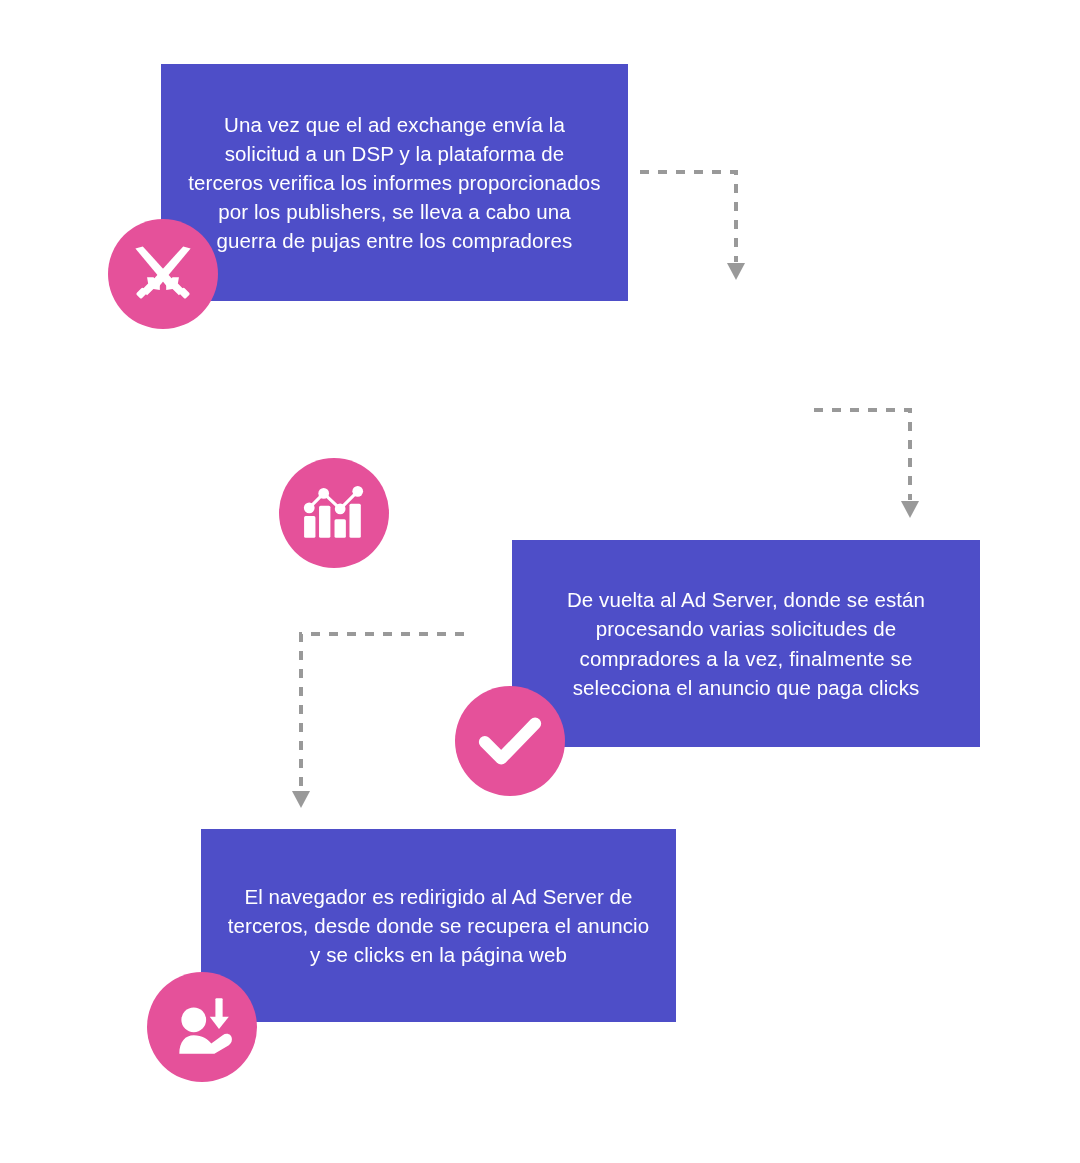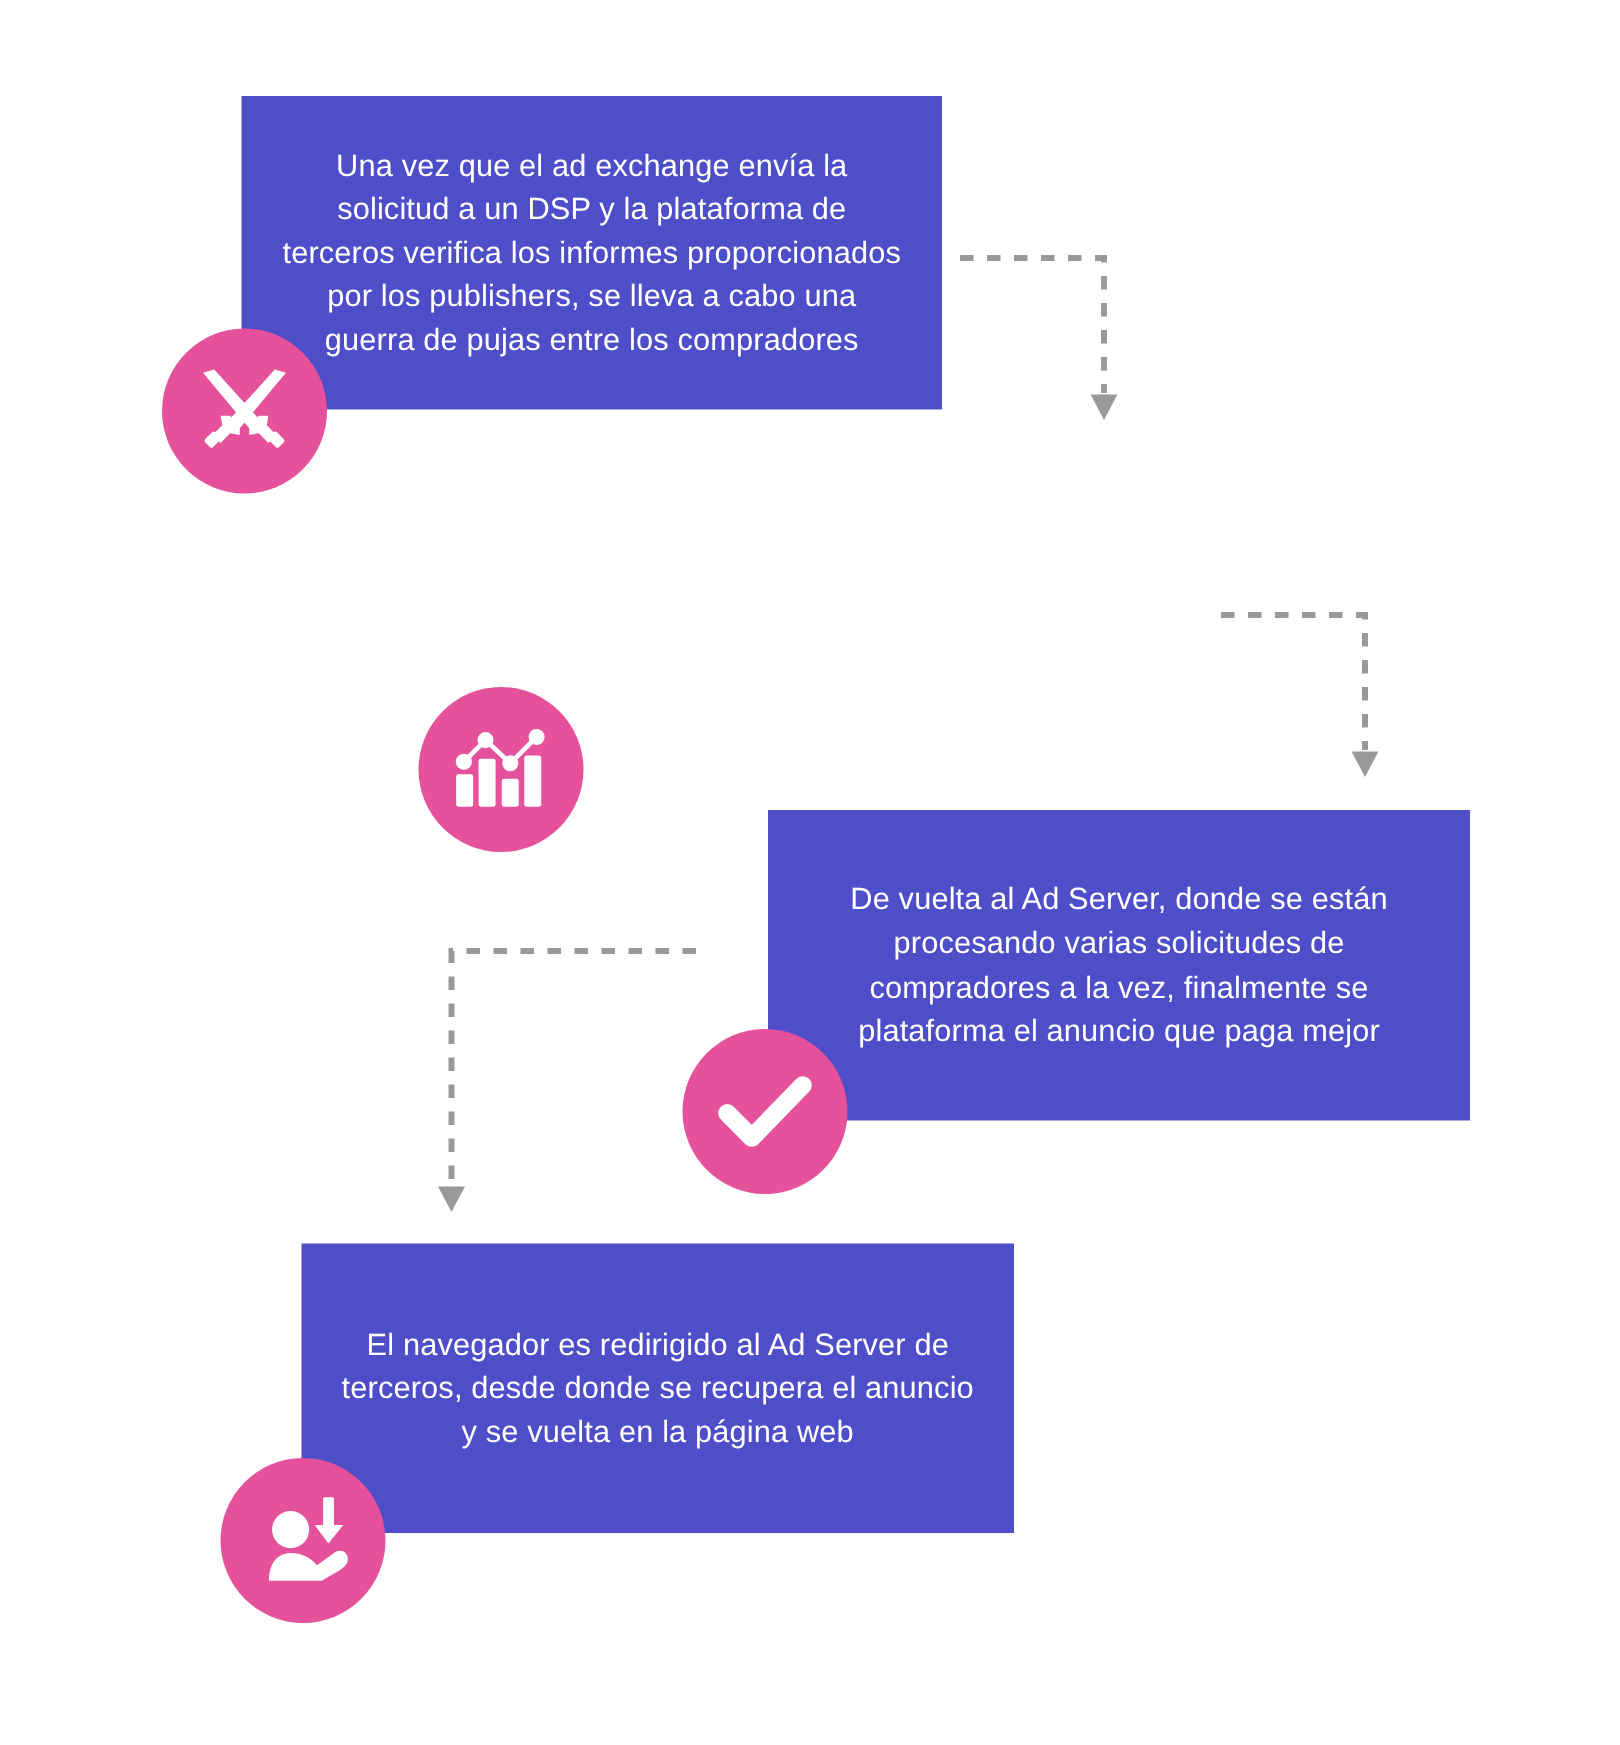--- a/index.html
+++ b/index.html
@@ -53,21 +53,21 @@
   .connector {
     position: absolute;
     z-index: 2;
   }
   .connector svg {
     display: block;
     overflow: visible;
   }
 
   
-  #box-1 { left: 161px; top: 64px;  width: 467px; height: 209px; }
+  #box-1 { left: 161px; top: 64px;  width: 467px; height: 237px; }
   #box-2 { left: 336px; top: 310px; width: 472px; height: 192px; }
   #box-3 { left: 512px; top: 540px; width: 468px; height: 207px; }
   #box-4 { left: 201px; top: 829px; width: 475px; height: 193px; }
 
   
   #badge-1 { left: 108px; top: 219px; }
   #badge-2 { left: 279px; top: 458px; }
   #badge-3 { left: 455px; top: 686px; }
   #badge-4 { left: 147px; top: 972px; }
 
@@ -141,32 +141,32 @@
           <rect x="3" y="35" width="11" height="21" rx="1.5"></rect>
           <rect x="17.5" y="25" width="11" height="31" rx="1.5"></rect>
           <rect x="32.5" y="38" width="11" height="18" rx="1.5"></rect>
           <rect x="47" y="23" width="11" height="33" rx="1.5"></rect>
         </g>
       </svg>
     </span>
   </div>
 
   <div class="step-box" id="box-3">
-    <div class="step-text">De vuelta al Ad Server, donde se están procesando varias solicitudes de compradores a la vez, finalmente se plataforma el anuncio que paga mejor</div>
+    <div class="step-text">De vuelta al Ad Server, donde se están procesando varias solicitudes de compradores a la vez, finalmente se selecciona el anuncio que paga clicks</div>
   </div>
   <div class="icon-badge" id="badge-3">
     <span>
       <svg width="70" height="70" viewBox="0 0 64 64" aria-hidden="true">
         <polyline points="9,33 24,48 55,16" fill="none" stroke="#ffffff" stroke-width="11" stroke-linecap="round" stroke-linejoin="round"></polyline>
       </svg>
     </span>
   </div>
 
   <div class="step-box" id="box-4">
-    <div class="step-text">El navegador es redirigido al Ad Server de terceros, desde donde se recupera el anuncio y se vuelta en la página web</div>
+    <div class="step-text">El navegador es redirigido al Ad Server de terceros, desde donde se recupera el anuncio y se clicks en la página web</div>
   </div>
   <div class="icon-badge" id="badge-4">
     <span>
       <svg width="66" height="66" viewBox="0 0 64 64" aria-hidden="true">
         <g fill="#ffffff">
 
           <circle cx="24" cy="25" r="12"></circle>
 
           <path d="M10 58 C10 46 16 40 24 40 C32 40 38 44 41 48
                    L52 40 C56 37 61 39 61 44 C61 47 59 49 56 51

